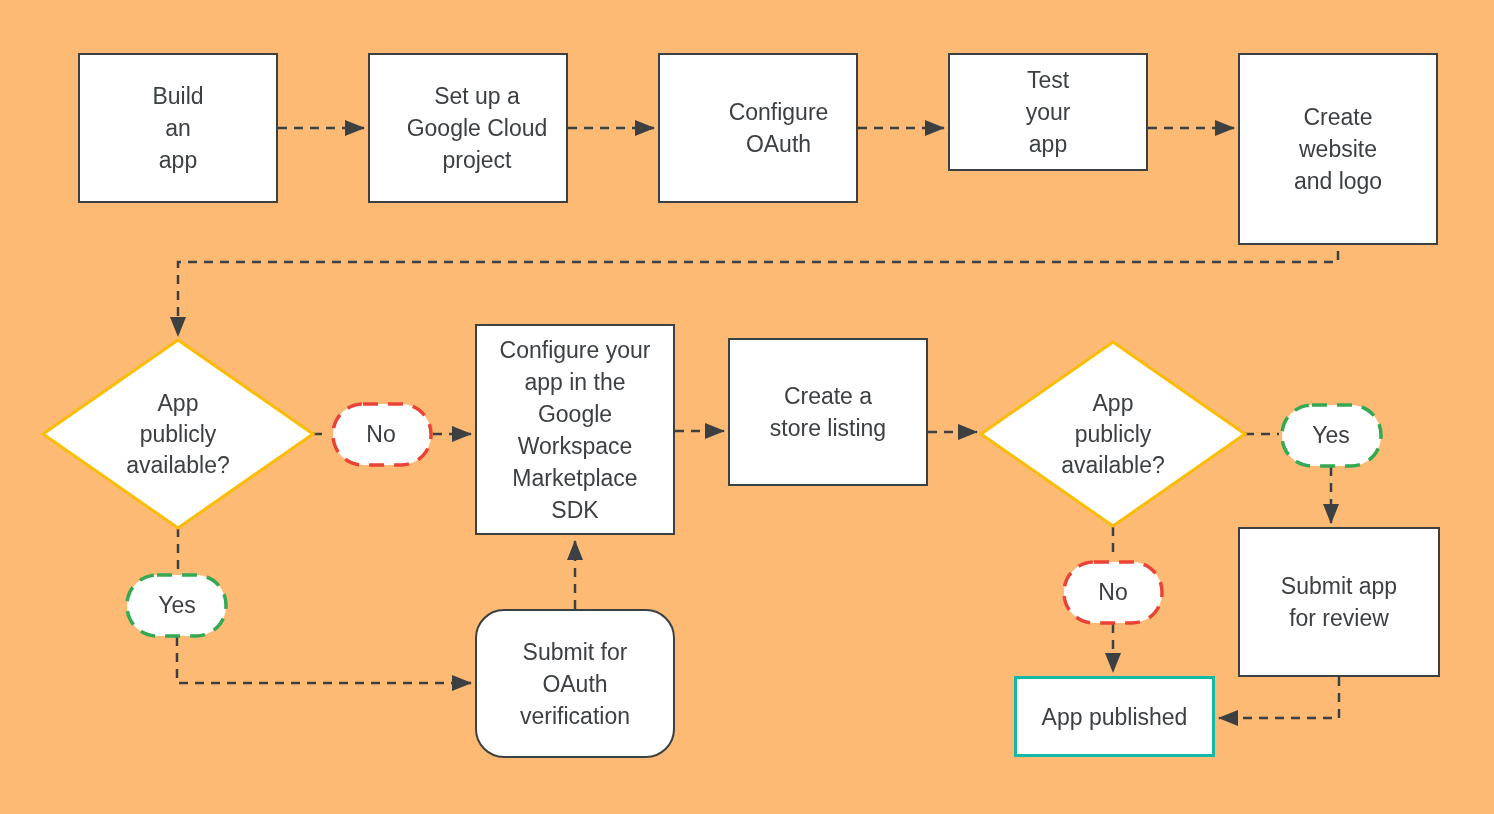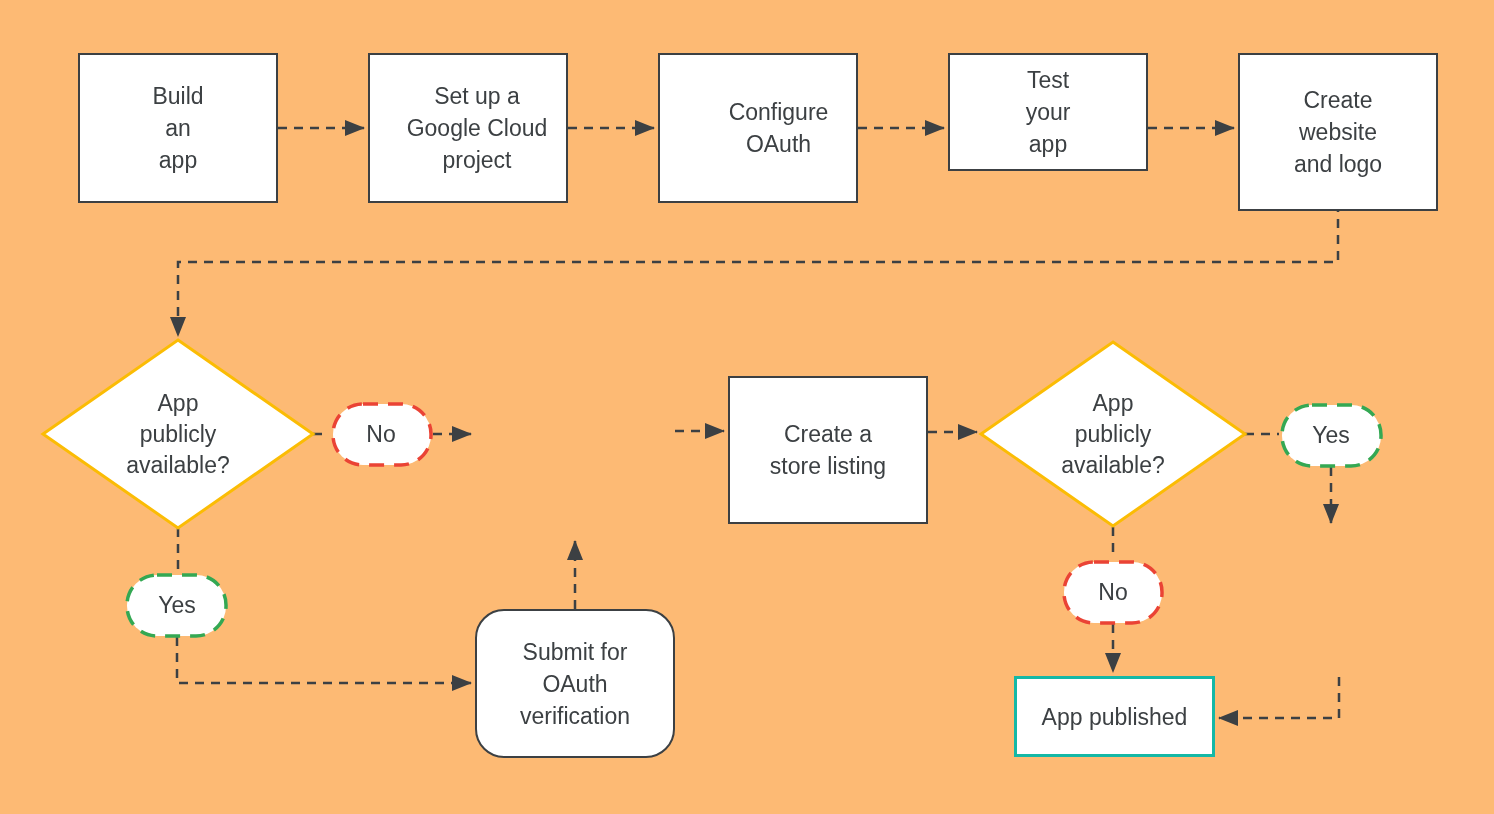--- a/index.html
+++ b/index.html
@@ -35,24 +35,24 @@
     text-align:center;
     font-size:23px;
     line-height:31px;
     pointer-events:none;
   }
   
   .b-build    {left:78px;  top:53px;  width:200px; height:150px;}
   .b-cloud    {left:368px; top:53px;  width:200px; height:150px;padding-left:18px;}
   .b-oauthcfg {left:658px; top:53px;  width:200px; height:150px;padding-left:41px;}
   .b-test     {left:948px; top:53px;  width:200px; height:118px;}
-  .b-website  {left:1238px;top:53px;  width:200px; height:158px;align-items:center;}
+  .b-website  {left:1238px;top:53px;  width:200px; height:192px;align-items:center;}
   
   .b-sdk      {left:475px; top:324px; width:200px; height:211px;}
-  .b-store    {left:728px; top:376px; width:200px; height:148px;}
+  .b-store    {left:728px; top:338px; width:200px; height:148px;}
   .b-suboauth {left:475px; top:609px; width:200px; height:149px;border-radius:29px;}
   .b-review   {left:1238px;top:527px; width:202px; height:150px;}
   .b-published{left:1014px;top:676px; width:201px; height:81px;}
   
   .l-d1  {left:68px;  top:374px; width:220px; height:120px;}
   .l-d2  {left:1003px;top:374px; width:220px; height:120px;}
   .l-no1 {left:331px; top:404px; width:100px; height:60px;}
   .l-yes1{left:127px; top:575px; width:100px; height:60px;}
   .l-yes2{left:1281px;top:405px; width:100px; height:60px;}
   .l-no2 {left:1063px;top:562px; width:100px; height:60px;}
@@ -124,28 +124,40 @@
     <span>Test
 your
 app</span>
   </div>
   <div class="node b-website">
     <span>Create
 website
 and logo</span>
   </div>
 
+  <div class="node b-sdk">
+    <span>Configure your
+app in the
+Google
+Workspace
+Marketplace
+SDK</span>
+  </div>
   <div class="node b-store">
     <span>Create a
 store listing</span>
   </div>
   <div class="node b-suboauth">
     <span>Submit for
 OAuth
 verification</span>
+  </div>
+  <div class="node b-review">
+    <span>Submit app
+for review</span>
   </div>
   <div class="node b-published published">
     <span>App published</span>
   </div>
 
   <div class="lbl l-d1">
     <span>App
 publicly
 available?</span>
   </div>

